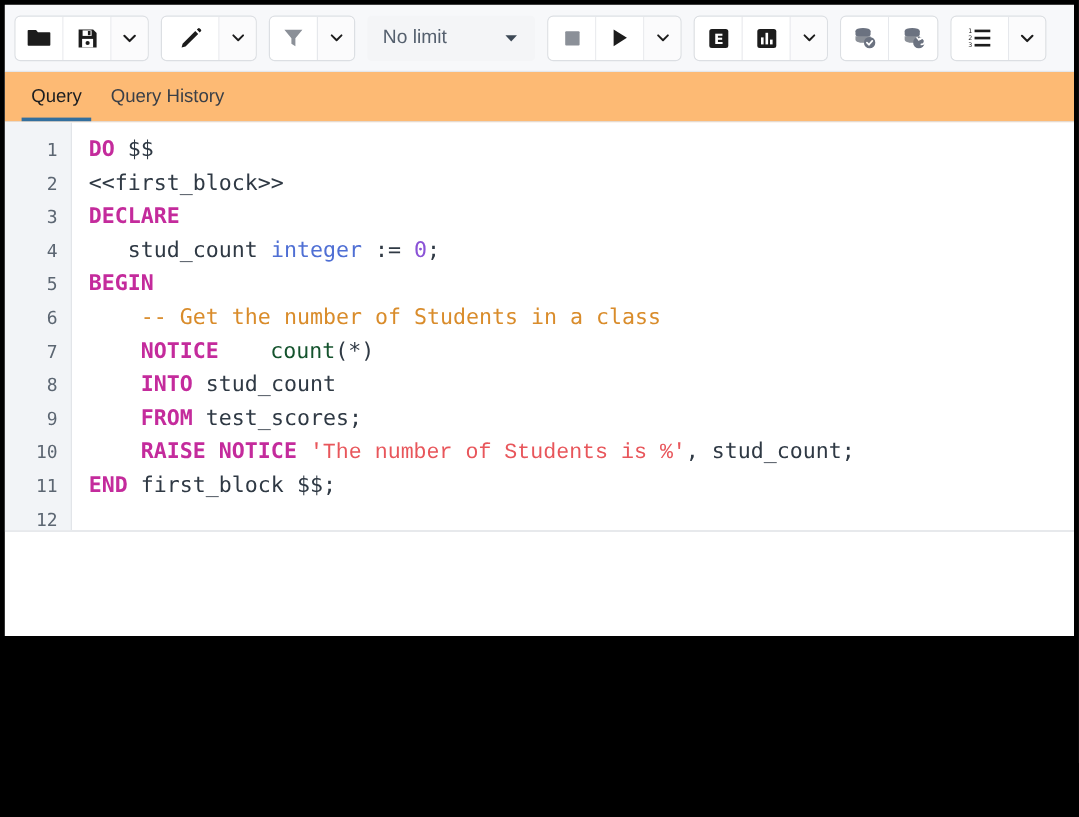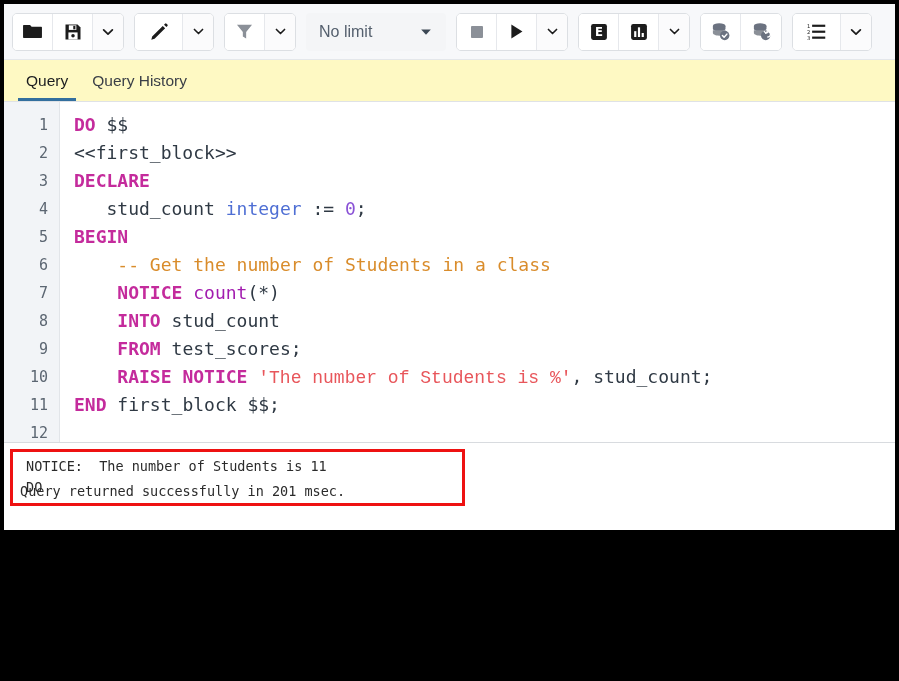--- a/index.html
+++ b/index.html
@@ -82,21 +82,21 @@
     font-size: 16px;
     color: #55606e;
     white-space: nowrap;
   }
   .limit-caret { margin-left: 18px; display: flex; }
 
   
   .tabbar {
     height: 42px;
     min-height: 42px;
-    background: #fef9c3;
+    background: #fdba74;
     border-bottom: 1px solid #dfe2e6;
     display: flex;
     align-items: stretch;
     padding: 0 10px;
     box-sizing: border-box;
   }
   .tab {
     display: flex;
     align-items: center;
     padding: 0 12px;
@@ -158,21 +158,21 @@
     white-space: pre;
     font-family: "DejaVu Sans Mono", monospace;
     color: #24292e;
   }
   .kw   { color: #c42b9c; font-weight: bold; }
   .typ  { color: #4f6fd4; }
   .num  { color: #8a52d6; }
   .com  { color: #d98c2b; }
   .str  { color: #e8565b; font-family: Liberation Mono, monospace; }
   .pln  { color: #2f3944; }
-  .fn   { color: #a21caf; }
+  .fn   { color: #14532d; margin-left: 32px; }
 
   
   .btabbar {
     height: 42px;
     min-height: 42px;
     background: #ffffff;
     border-bottom: 1px solid #dfe2e6;
     display: flex;
     align-items: stretch;
     padding: 0 10px;
@@ -449,22 +449,14 @@
       <div class="cl"><span class="pln">    </span><span class="kw">FROM </span><span class="pln">test_scores;</span></div>
 
 
       <div class="cl"><span class="pln">    </span><span class="kw">RAISE NOTICE </span><span class="str">'The number of Students is %'</span><span class="pln">, stud_count;</span></div>
 
       <div class="cl"><span class="kw">END </span><span class="pln">first_block $$;</span></div>
     </div>
   </div>
 
 
-  <div class="msgpane">
-    <div class="hl-content">
-      <div class="msg-line">NOTICE:  The number of Students is 11</div>
-      <div class="msg-line">DO</div>
-    </div>
-    <div class="highlight-box"></div>
-    <div class="status-line">Query returned successfully in 201 msec.</div>
-  </div>
 
 </div>
 
 </body></html>

